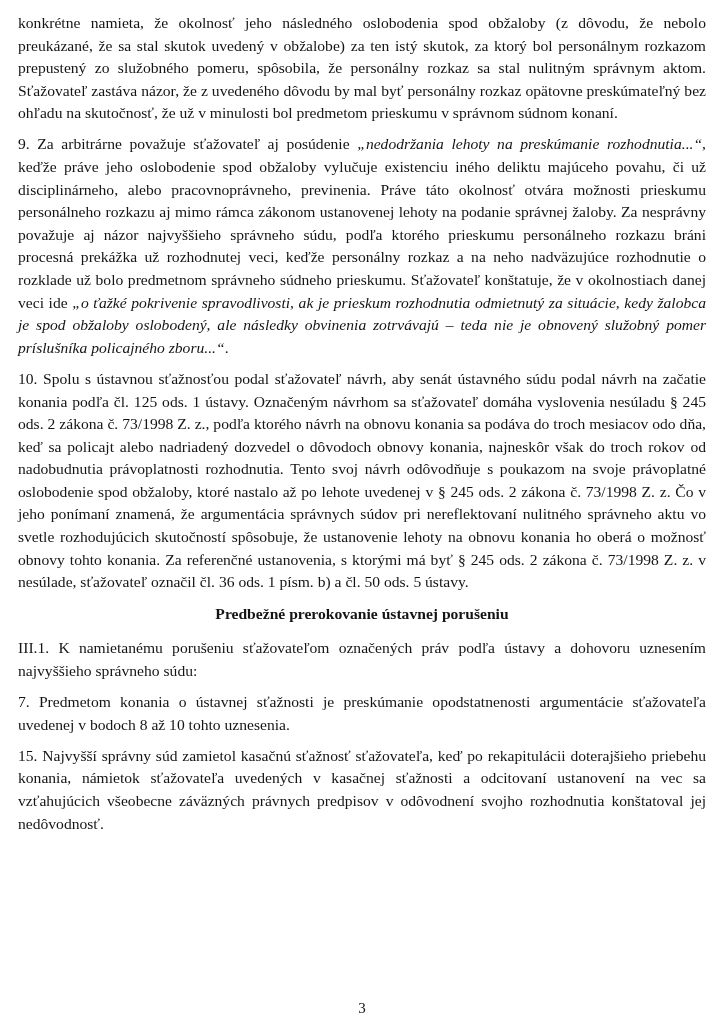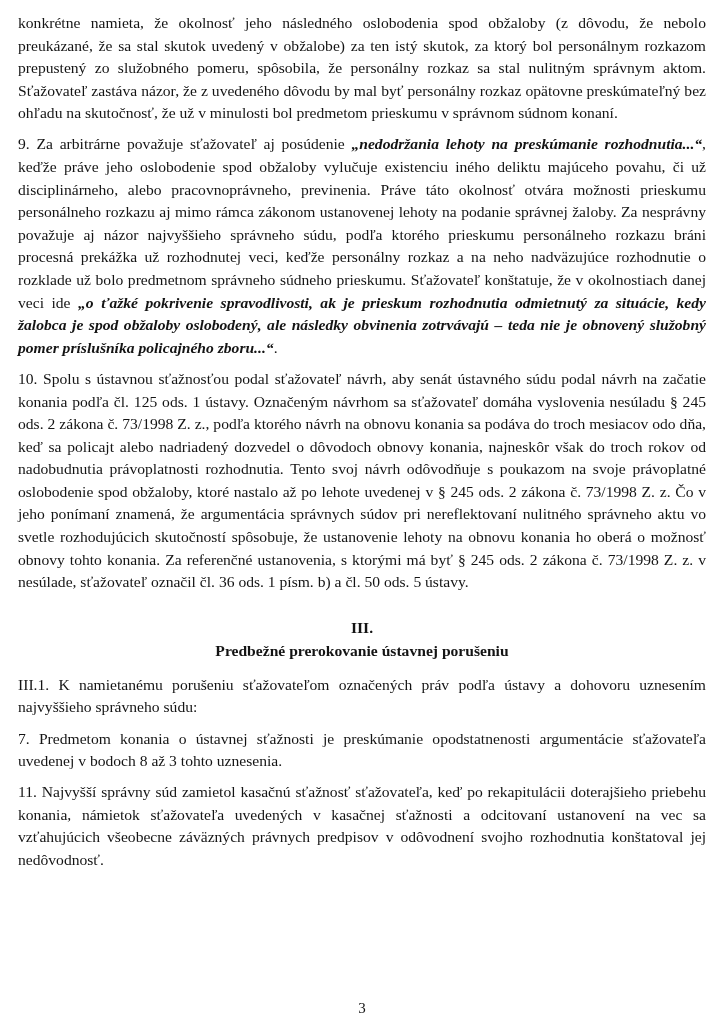--- a/index.html
+++ b/index.html
@@ -9,21 +9,21 @@
     color: #141414;
     font-size: 15.6px;
   }
   .page { position: absolute; left: 18px; top: 0px; width: 688px; }
   p.para {
     margin: 0 0 8.5px 0;
     line-height: 22.6px;
     text-align: justify;
   }
   p.para.first { margin-top: 12px; }
-  .it { font-style: italic; font-weight: bold; }
+  .it { font-style: italic; }
   .sec-num, .sec-title {
     text-align: center; font-weight: bold; margin: 0; line-height: 23px;
   }
   .sec-num { margin-top: 22px; }
   .sec-title { margin-bottom: 12px; }
   .subhead {
     font-weight: normal; text-align: justify; line-height: 22.6px; margin: 0 0 8.5px 0;
   }
   .page-number {
     position: absolute; left: 0; width: 724px; top: 1000px;
@@ -34,24 +34,23 @@
 <body>
 
 <div class="page">
 
   <p class="para first">konkrétne namieta, že okolnosť jeho následného oslobodenia spod obžaloby (z dôvodu, že nebolo preukázané, že sa stal skutok uvedený v obžalobe) za ten istý skutok, za ktorý bol personálnym rozkazom prepustený zo služobného pomeru, spôsobila, že personálny rozkaz sa stal nulitným správnym aktom. Sťažovateľ zastáva názor, že z uvedeného dôvodu by mal byť personálny rozkaz opätovne preskúmateľný bez ohľadu na skutočnosť, že už v minulosti bol predmetom prieskumu v správnom súdnom konaní.</p>
 
   <p class="para"><span>9.</span><span> Za arbitrárne považuje sťažovateľ aj posúdenie </span><span class="it">„nedodržania lehoty na preskúmanie rozhodnutia...“</span><span>, keďže práve jeho oslobodenie spod obžaloby vylučuje existenciu iného deliktu majúceho povahu, či už disciplinárneho, alebo pracovnoprávneho, previnenia. Práve táto okolnosť otvára možnosti prieskumu personálneho rozkazu aj mimo rámca zákonom ustanovenej lehoty na podanie správnej žaloby. Za nesprávny považuje aj názor najvyššieho správneho súdu, podľa ktorého prieskumu personálneho rozkazu bráni procesná prekážka už rozhodnutej veci, keďže personálny rozkaz a na neho nadväzujúce rozhodnutie o rozklade už bolo predmetnom správneho súdneho prieskumu. Sťažovateľ konštatuje, že v okolnostiach danej veci ide </span><span class="it">„o ťažké pokrivenie spravodlivosti, ak je prieskum rozhodnutia odmietnutý za situácie, kedy žalobca je spod obžaloby oslobodený, ale následky obvinenia zotrvávajú – teda nie je obnovený služobný pomer príslušníka policajného zboru...“</span><span>.</span></p>
 
   <p class="para"><span>10.</span><span> Spolu s ústavnou sťažnosťou podal sťažovateľ návrh, aby senát ústavného súdu podal návrh na začatie konania podľa čl. 125 ods. 1 ústavy. Označeným návrhom sa sťažovateľ domáha vyslovenia nesúladu § 245 ods. 2 zákona č. 73/1998 Z. z., podľa ktorého návrh na obnovu konania sa podáva do troch mesiacov odo dňa, keď sa policajt alebo nadriadený dozvedel o dôvodoch obnovy konania, najneskôr však do troch rokov od nadobudnutia právoplatnosti rozhodnutia. Tento svoj návrh odôvodňuje s poukazom na svoje právoplatné oslobodenie spod obžaloby, ktoré nastalo až po lehote uvedenej v § 245 ods. 2 zákona č. 73/1998 Z. z. Čo v jeho ponímaní znamená, že argumentácia správnych súdov pri nereflektovaní nulitného správneho aktu vo svetle rozhodujúcich skutočností spôsobuje, že ustanovenie lehoty na obnovu konania ho oberá o možnosť obnovy tohto konania. Za referenčné ustanovenia, s ktorými má byť § 245 ods. 2 zákona č. 73/1998 Z. z. v nesúlade, sťažovateľ označil čl. 36 ods. 1 písm. b) a čl. 50 ods. 5 ústavy.</span></p>
 
-  <p class="sec-num">III.</p>
   <p class="sec-title">Predbežné prerokovanie ústavnej porušeniu</p>
 
   <p class="subhead">III.1. K namietanému porušeniu sťažovateľom označených práv podľa ústavy a dohovoru uznesením najvyššieho správneho súdu:</p>
 
-  <p class="para"><span>7.</span><span> Predmetom konania o ústavnej sťažnosti je preskúmanie opodstatnenosti argumentácie sťažovateľa uvedenej v bodoch 8 až 3 tohto uznesenia.</span></p>
+  <p class="para"><span>7.</span><span> Predmetom konania o ústavnej sťažnosti je preskúmanie opodstatnenosti argumentácie sťažovateľa uvedenej v bodoch 8 až 10 tohto uznesenia.</span></p>
 
-  <p class="para"><span>11.</span><span> Najvyšší správny súd zamietol kasačnú sťažnosť sťažovateľa, keď po rekapitulácii doterajšieho priebehu konania, námietok sťažovateľa uvedených v kasačnej sťažnosti a odcitovaní ustanovení na vec sa vzťahujúcich všeobecne záväzných právnych predpisov v odôvodnení svojho rozhodnutia konštatoval jej nedôvodnosť.</span></p>
+  <p class="para"><span>15.</span><span> Najvyšší správny súd zamietol kasačnú sťažnosť sťažovateľa, keď po rekapitulácii doterajšieho priebehu konania, námietok sťažovateľa uvedených v kasačnej sťažnosti a odcitovaní ustanovení na vec sa vzťahujúcich všeobecne záväzných právnych predpisov v odôvodnení svojho rozhodnutia konštatoval jej nedôvodnosť.</span></p>
 
 </div>
 
 <div class="page-number">3</div>
 
 </body></html>

